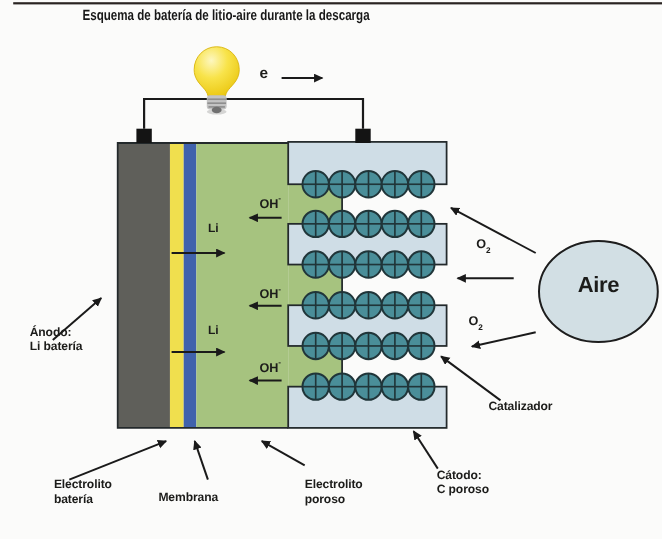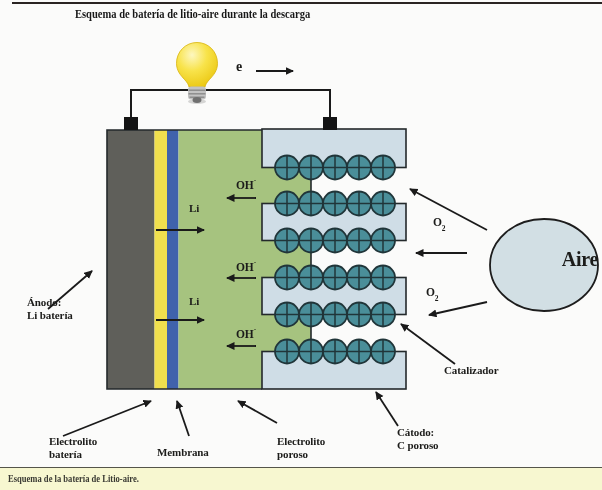--- a/index.html
+++ b/index.html
@@ -1,17 +1,17 @@
 <!DOCTYPE html>
 <html><head>
 <meta charset="utf-8">
 <style>
   html,body{margin:0;padding:0}
   .stage{position:relative;width:602px;height:490px;overflow:hidden;
-         font-family:Liberation Serif, serif;background:#fbfbfa}
+         font-family:Liberation Sans, sans-serif;background:#fbfbfa}
   .art{position:absolute;left:0;top:0}
   .lbl{position:absolute;font-weight:bold;font-size:11px;line-height:13px;
        color:#1c1c1a;letter-spacing:-0.1px;white-space:nowrap}
   .title{position:absolute;left:75px;top:6px;font-weight:bold;font-size:13.5px;
          color:#181818;white-space:nowrap;transform:scaleX(0.78);transform-origin:0 0}
   .ion{font-size:11.5px}
   .ion sup{font-size:7.5px;position:relative;top:-1px}
   .ion sub{font-size:7.5px;position:relative;top:2px}
   .li-lbl{font-size:11px}
   .e-lbl{font-size:14px}
@@ -201,43 +201,40 @@
   <div class="lbl li-lbl" style="left:189px;top:202px">Li</div>
   <div class="lbl li-lbl" style="left:189px;top:295px">Li</div>
 
   <div class="lbl ion" style="left:236px;top:175px"><span>OH</span><sup>-</sup></div>
   <div class="lbl ion" style="left:236px;top:257px"><span>OH</span><sup>-</sup></div>
   <div class="lbl ion" style="left:236px;top:324px"><span>OH</span><sup>-</sup></div>
 
   <div class="lbl ion" style="left:433px;top:216px"><span>O</span><sub>2</sub></div>
   <div class="lbl ion" style="left:426px;top:286px"><span>O</span><sub>2</sub></div>
 
-  <div class="lbl aire-lbl" style="left:490px;top:253px;width:108px;text-align:right">Aire</div>
+  <div class="lbl aire-lbl" style="left:490px;top:253px;width:108px;text-align:center">Aire</div>
 
   <div class="lbl" style="left:27px;top:296px">
     <div>Ánodo:</div>
     <div>Li batería</div>
   </div>
 
   <div class="lbl" style="left:49px;top:435px">
     <div>Electrolito</div>
     <div>batería</div>
   </div>
 
-  <div class="lbl" style="left:157px;top:446px">Membrana</div>
+  <div class="lbl" style="left:144px;top:446px">Membrana</div>
 
   <div class="lbl" style="left:277px;top:435px">
     <div>Electrolito</div>
     <div>poroso</div>
   </div>
 
   <div class="lbl" style="left:397px;top:426px">
     <div>Cátodo:</div>
     <div>C poroso</div>
   </div>
 
   <div class="lbl" style="left:444px;top:364px">Catalizador</div>
 
-  <div class="caption-bar" style="background: rgb(247, 247, 208);">
-    <span class="caption-text">Esquema de la batería de Litio-aire.</span>
-  </div>
 
 </div>
 
 </body></html>

